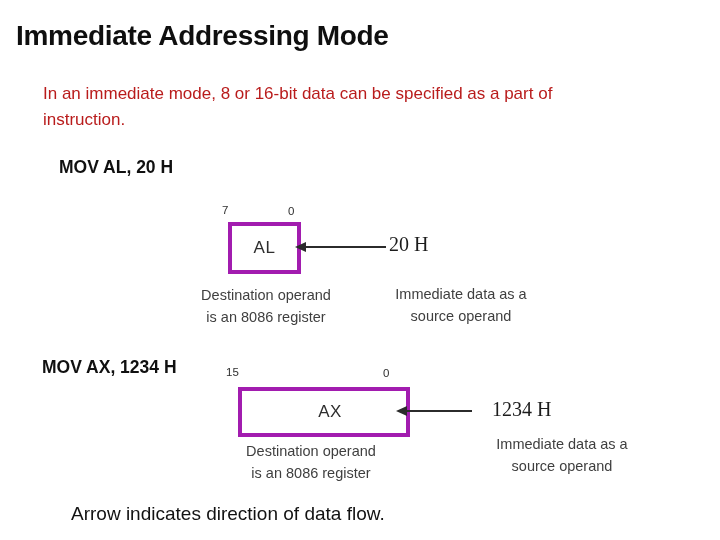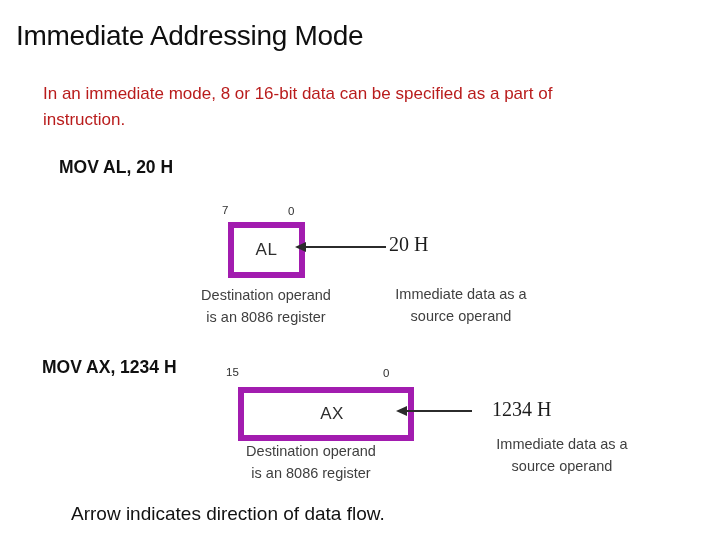--- a/index.html
+++ b/index.html
@@ -2,32 +2,32 @@
 <html><head>
 <meta charset="utf-8">
 <style>
   html,body{margin:0;padding:0;background:#888;}
   .slide{
     position:relative;width:720px;height:540px;background:#ffffff;
     font-family:"Liberation Sans",sans-serif;overflow:hidden;color:#111;
   }
   .abs{position:absolute;}
   .title{
-    left:16px;top:20px;font-size:28px;font-weight:normal;color:#0f0f0f;
+    left:16px;top:20px;font-size:28px;font-weight:bold;color:#0f0f0f;
     letter-spacing:-0.3px;white-space:nowrap;
   }
   .intro{
     left:43px;top:81px;width:565px;font-size:17px;line-height:26px;color:#b91c1c;
   }
   .mov-line{font-size:17.5px;font-weight:bold;color:#101010;white-space:nowrap;}
   .mov1{left:59px;top:157px;}
   .mov2{left:42px;top:357px;}
   .bit-label{font-size:11.5px;color:#2f2f2f;}
   .reg-box{
-    border:6px solid #a21caf;background:#ffffff;display:flex;align-items:center;justify-content:center;
+    border:4px solid #a21caf;background:#ffffff;display:flex;align-items:center;justify-content:center;
     font-size:17px;color:#2e2e2e;letter-spacing:0.5px;
   }
   .box1{left:228px;top:222px;width:65px;height:44px;}
   .box2{left:238px;top:387px;width:152px;height:42px;padding-left:12px;}
   .bit7{left:222px;top:204px;}
   .bit0a{left:288px;top:205px;}
   .bit15{left:226px;top:366px;}
   .bit0b{left:383px;top:367px;}
   .arrow-line{height:2px;background:#2b2b2b;}
   .arrow-head{

